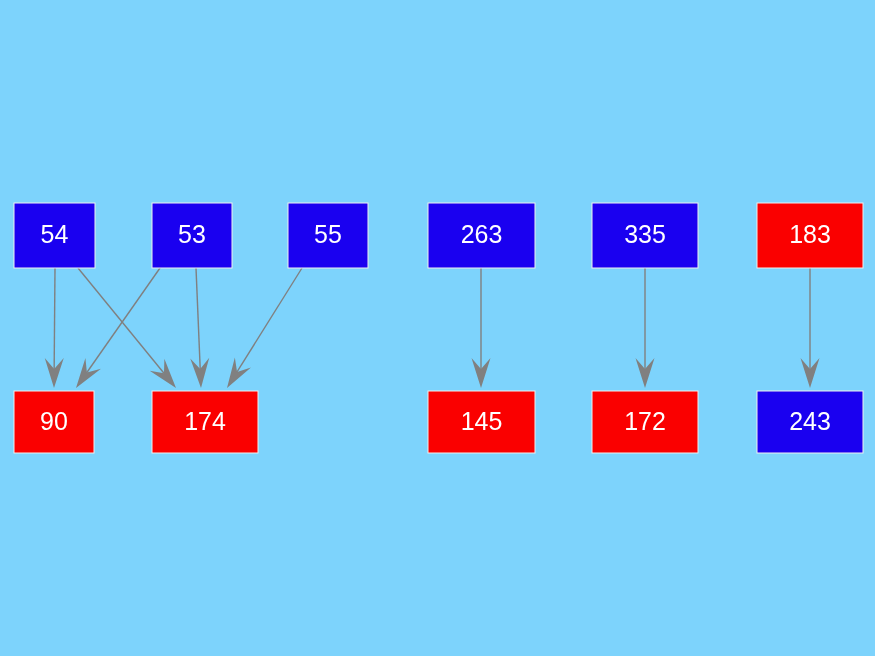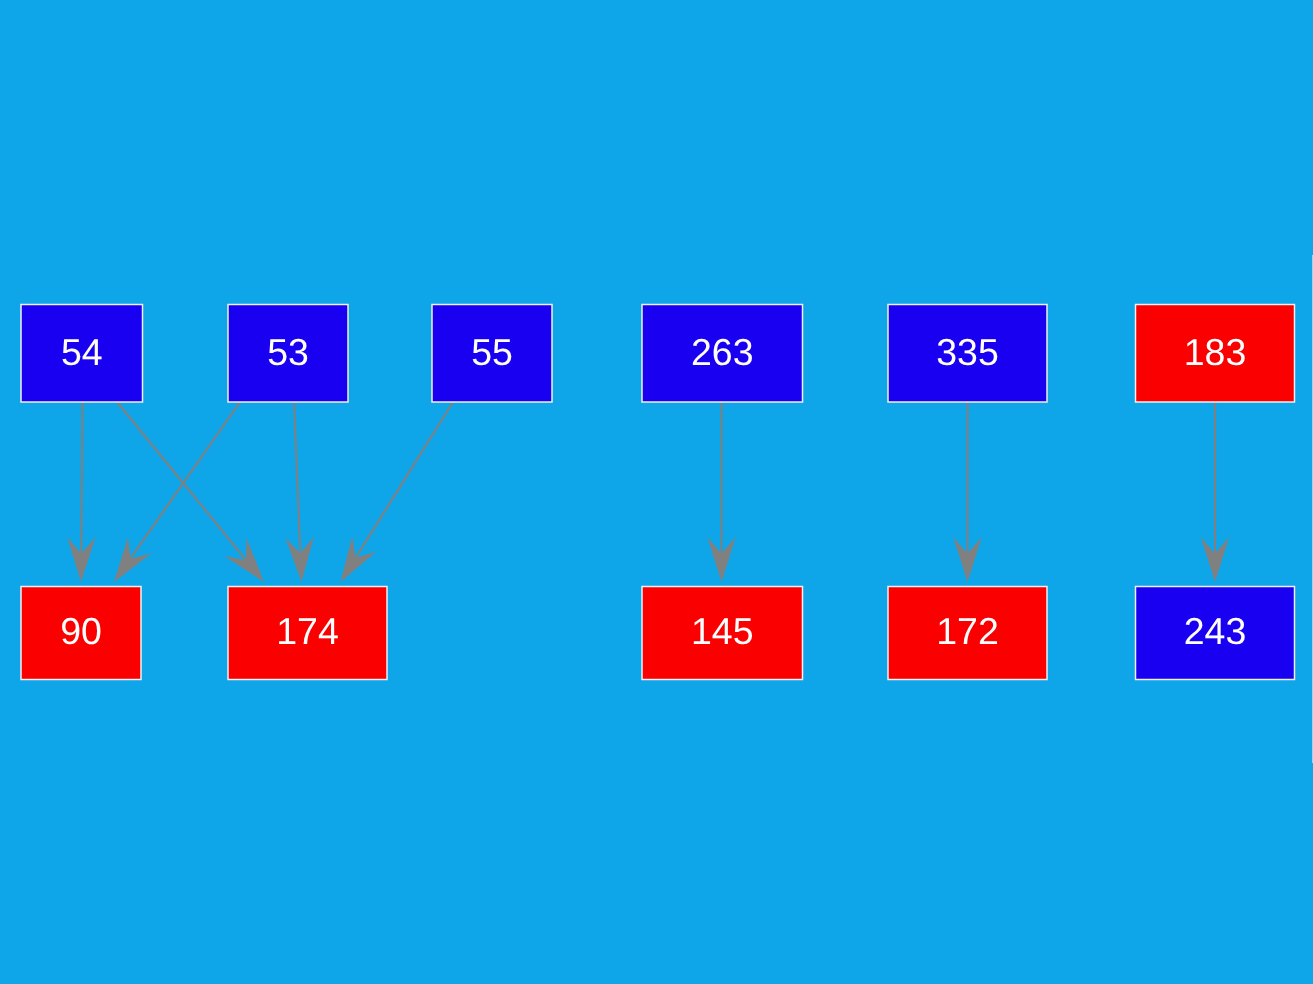--- a/index.html
+++ b/index.html
@@ -10,21 +10,21 @@
   body {
     width: 875px;
     height: 656px;
     font-family: "Liberation Sans", sans-serif;
     overflow: hidden;
   }
   #diagram-root {
     position: relative;
     width: 875px;
     height: 656px;
-    background: #0ea5e9;
+    background: #7dd3fc;
   }
   svg.graph-canvas {
     position: absolute;
     top: 0;
     left: 0;
     width: 875px;
     height: 656px;
     display: block;
   }
   .node-label {

